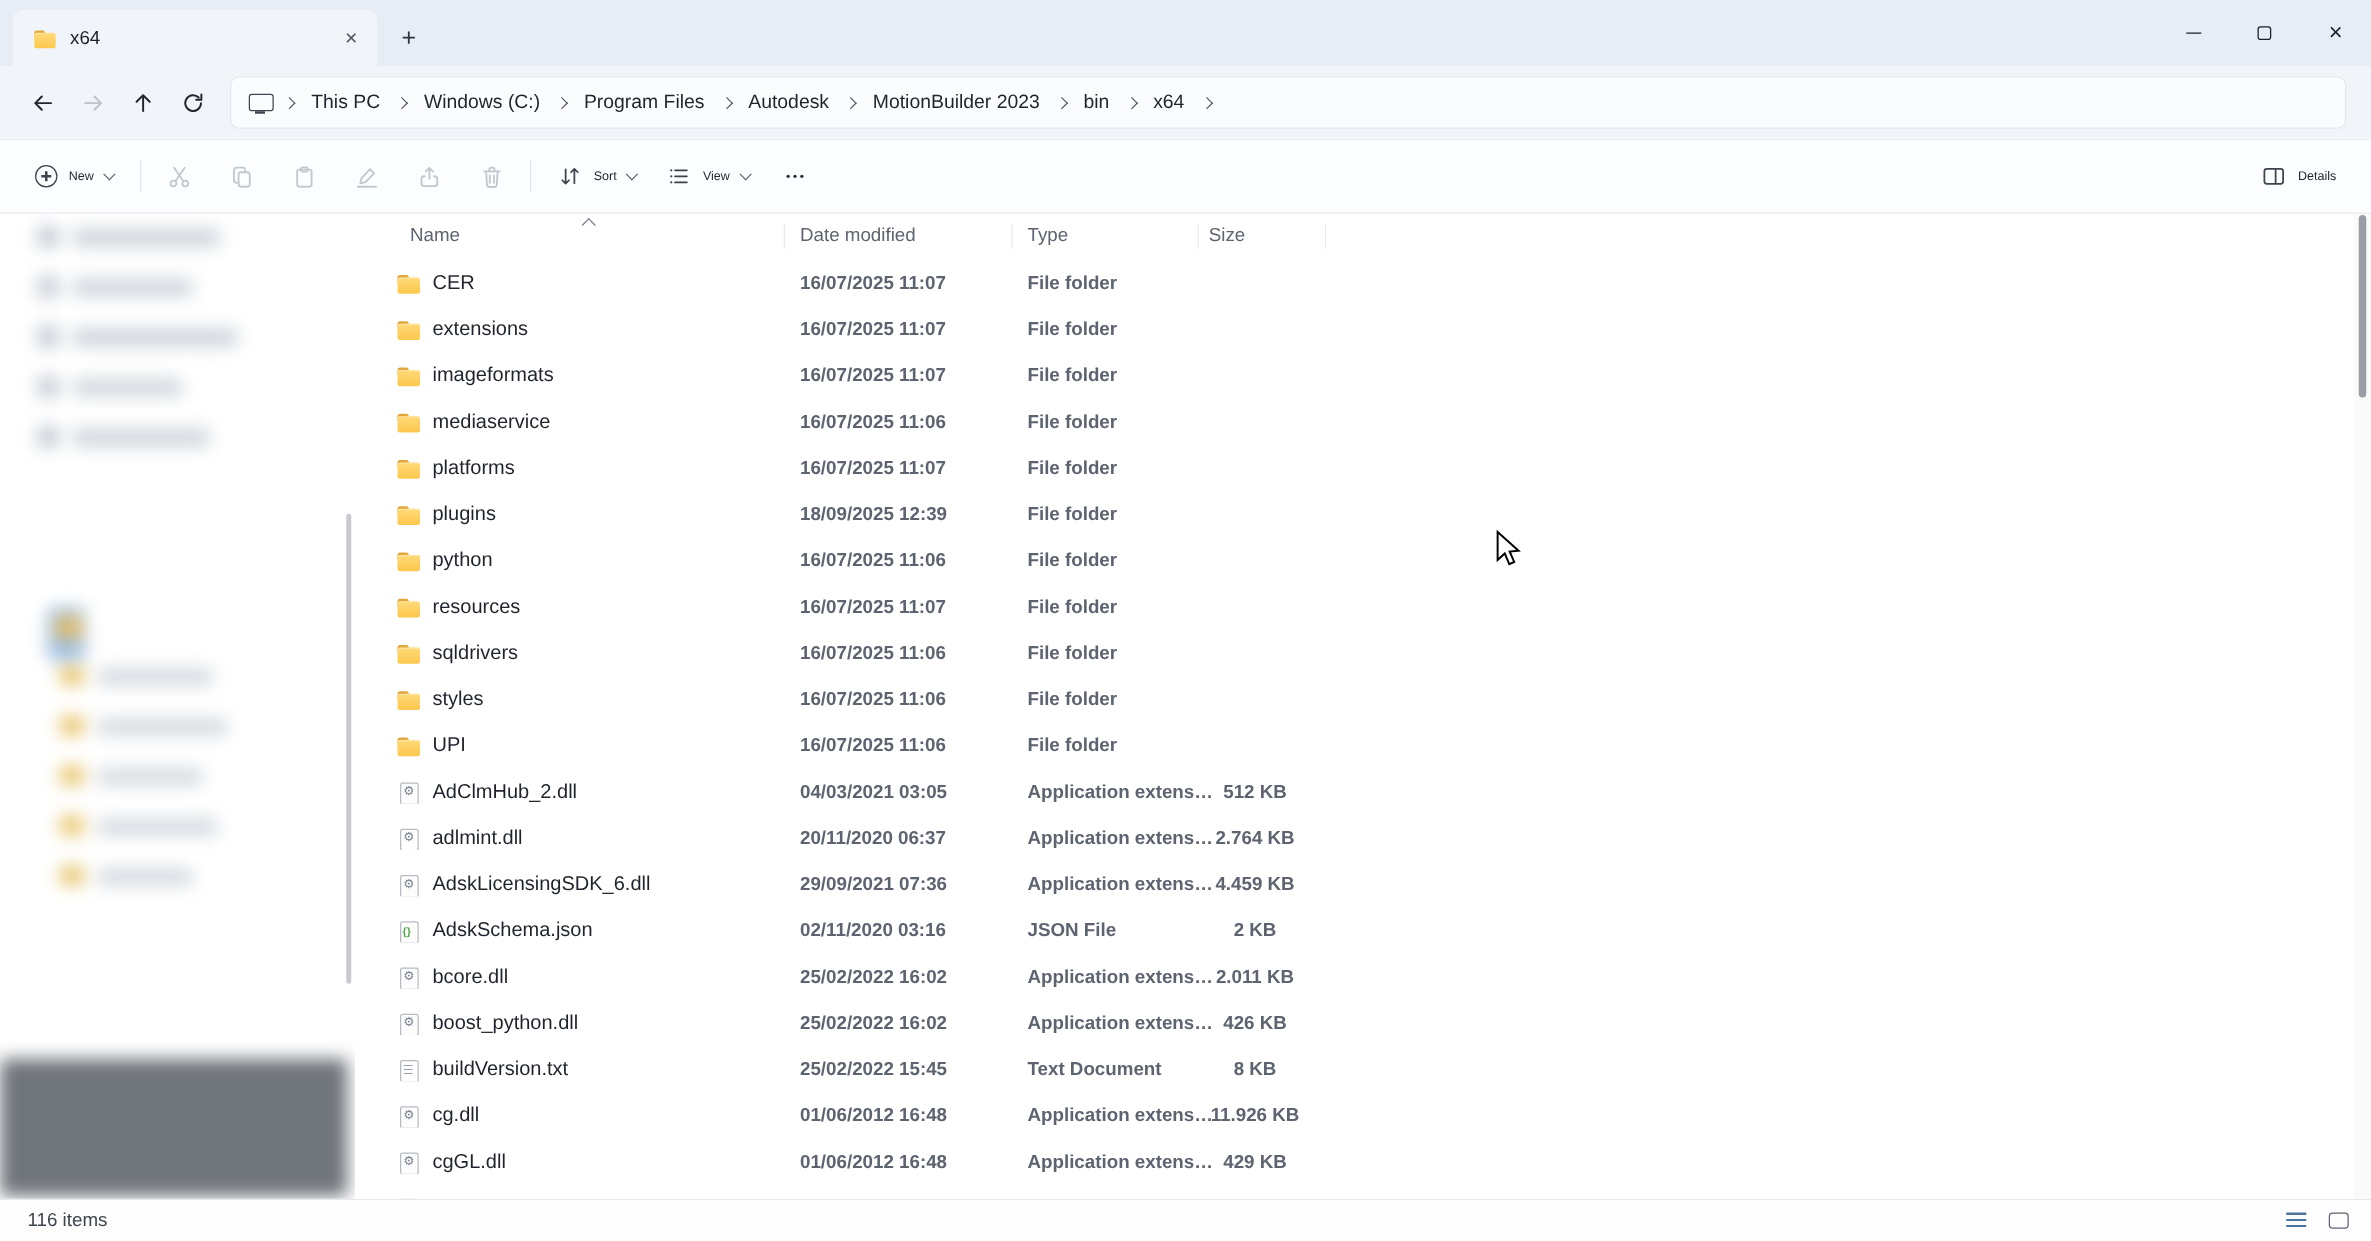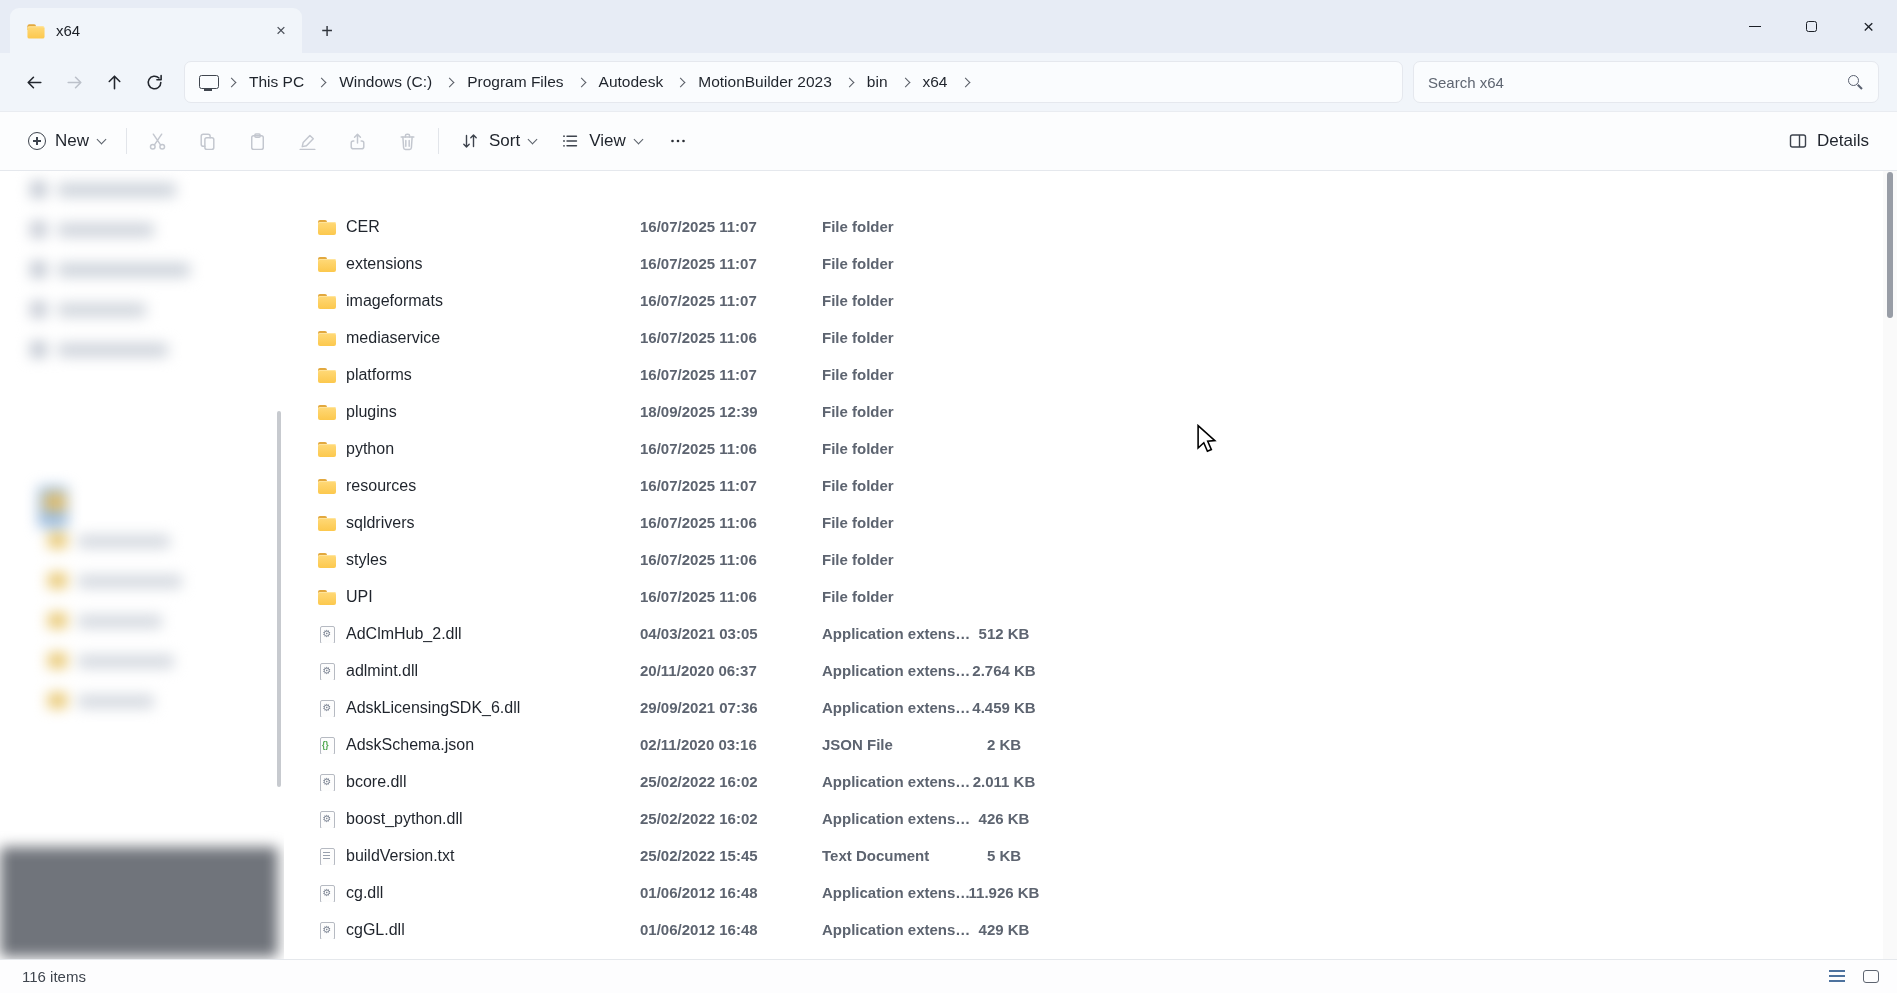--- a/index.html
+++ b/index.html
@@ -33,21 +33,21 @@
   .crumb-chevron { width:7px; height:7px; border-top:1.5px solid #565b64; border-right:1.5px solid #565b64; transform:rotate(45deg); margin:0 5px; display:inline-block; flex:0 0 auto; }
   .searchbox { width:466px; height:42px; background:#fafcfe; border:1px solid #e5e8ee; border-radius:7px; display:flex; align-items:center; padding:0 14px; margin-right:8px; flex:0 0 auto; }
   .searchbox input { border:none; background:transparent; outline:none; flex:1; font-size:15px; color:#333; font-family:inherit; }
   .searchbox input::placeholder { color:#5f6672; opacity:1; }
   .mag-icon { width:17px; height:17px; position:relative; flex:0 0 auto; }
   .mag-icon::before { content:""; position:absolute; left:1px; top:1px; width:9px; height:9px; border:1.6px solid #596070; border-radius:50%; }
   .mag-icon::after { content:""; position:absolute; width:6px; height:1.6px; background:#596070; transform:rotate(45deg); left:10px; top:12px; }
 
   
   .toolbar { height:60px; background:#fcfdfe; border-top:1px solid #e9ecf1; border-bottom:1px solid #e5e8ed; display:flex; align-items:center; padding:0 16px; flex:0 0 auto; }
-  .tb-btn { display:flex; align-items:center; gap:9px; padding:9px 12px; border-radius:6px; font-size:17px; color:#1f242c; }
+  .tb-btn { display:flex; align-items:center; gap:9px; padding:9px 12px; border-radius:6px; font-size:10px; color:#1f242c; }
   .plus-icon { width:18px; height:18px; border:1.5px solid #3d434d; border-radius:50%; position:relative; }
   .plus-icon::before { content:""; position:absolute; left:3.5px; top:7px; width:8px; height:1.5px; background:#3d434d; }
   .plus-icon::after { content:""; position:absolute; left:7px; top:3.5px; width:1.5px; height:8px; background:#3d434d; }
   .chev { width:7px; height:7px; border-right:1.3px solid #5a606a; border-bottom:1.3px solid #5a606a; transform:rotate(45deg); margin-top:-4px; }
   .tb-sep { width:1px; height:26px; background:#e2e5ea; margin:0 9px; flex:0 0 auto; }
   .tb-icons { display:flex; align-items:center; gap:7px; }
   .tb-icon { width:43px; height:40px; border-radius:6px; display:flex; align-items:center; justify-content:center; color:#c3c7cf; }
   .tb-ellipsis { width:40px; height:40px; border-radius:6px; display:flex; align-items:center; justify-content:center; color:#2a2e35; margin-left:4px; }
   .tb-details { margin-left:auto; }
 
@@ -152,24 +152,20 @@
           <span class="crumb-chevron"></span>
           <span class="crumb">Autodesk</span>
           <span class="crumb-chevron"></span>
           <span class="crumb">MotionBuilder 2023</span>
           <span class="crumb-chevron"></span>
           <span class="crumb">bin</span>
           <span class="crumb-chevron"></span>
           <span class="crumb">x64</span>
           <span class="crumb-chevron"></span>
         </div>
-    </div>
-    <div class="searchbox">
-      <input type="text" placeholder="Search x64" style="">
-      <span class="mag-icon"></span>
     </div>
   </div>
 
   <div class="toolbar">
     <button class="tb-btn">
       <span class="plus-icon"></span>
       <span>New</span>
       <span class="chev"></span>
     </button>
     <div class="tb-sep"></div>
@@ -271,20 +267,35 @@
           <div style="left: 78px; top: 444px; width: 84px; height: 13px; background: rgb(210, 215, 222);"></div>
           <div style="left: 48px; top: 482px; width: 19px; height: 15px; background: rgb(231, 195, 102);"></div>
           <div style="left: 78px; top: 484px; width: 96px; height: 13px; background: rgb(210, 215, 222);"></div>
           <div style="left: 48px; top: 522px; width: 19px; height: 15px; background: rgb(231, 195, 102);"></div>
           <div style="left: 78px; top: 524px; width: 76px; height: 13px; background: rgb(210, 215, 222);"></div>
           <div style="left: 0px; top: 676px; width: 278px; height: 110px; background: rgb(112, 116, 123);"></div>
         </div>
       <div class="side-scrollbar"></div>
     </div>
     <div class="filearea">
+      <div class="cols-header">
+        <div class="hcell h-name">
+          <span class="sort-chev"></span>
+          <span>Name</span>
+        </div>
+        <div class="hcell h-date">
+          <span>Date modified</span>
+        </div>
+        <div class="hcell h-type">
+          <span>Type</span>
+        </div>
+        <div class="hcell h-size">
+          <span>Size</span>
+        </div>
+      </div>
       <div class="rows">
           <div class="frow">
             <span class="cell c-name">
               <span class="fi fi-folder"></span>
               <span class="fname">CER</span>
             </span>
             <span class="cell c-date">16/07/2025 11:07</span>
             <span class="cell c-type">File folder</span>
             <span class="cell c-size"></span>
           </div>
@@ -432,21 +443,21 @@
             <span class="cell c-type">Application extens…</span>
             <span class="cell c-size">426 KB</span>
           </div>
           <div class="frow">
             <span class="cell c-name">
               <span class="fi fi-txt"></span>
               <span class="fname">buildVersion.txt</span>
             </span>
             <span class="cell c-date">25/02/2022 15:45</span>
             <span class="cell c-type">Text Document</span>
-            <span class="cell c-size">5 KB</span>
+            <span class="cell c-size">8 KB</span>
           </div>
           <div class="frow">
             <span class="cell c-name">
               <span class="fi fi-dll"></span>
               <span class="fname">cg.dll</span>
             </span>
             <span class="cell c-date">01/06/2012 16:48</span>
             <span class="cell c-type">Application extens…</span>
             <span class="cell c-size">11.926 KB</span>
           </div>

